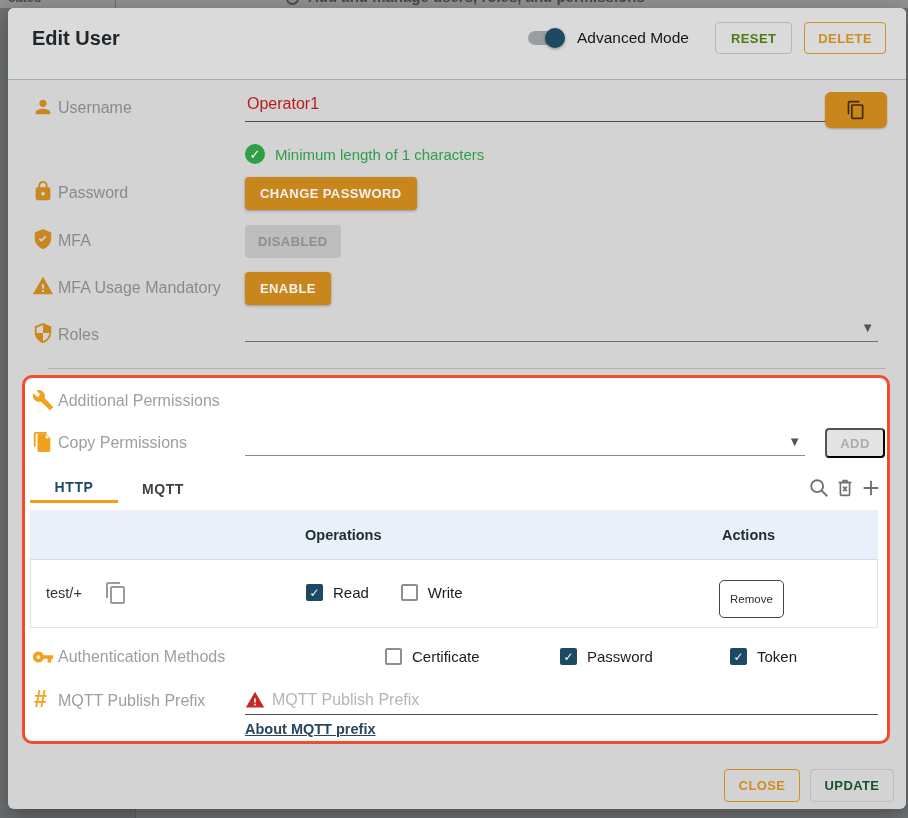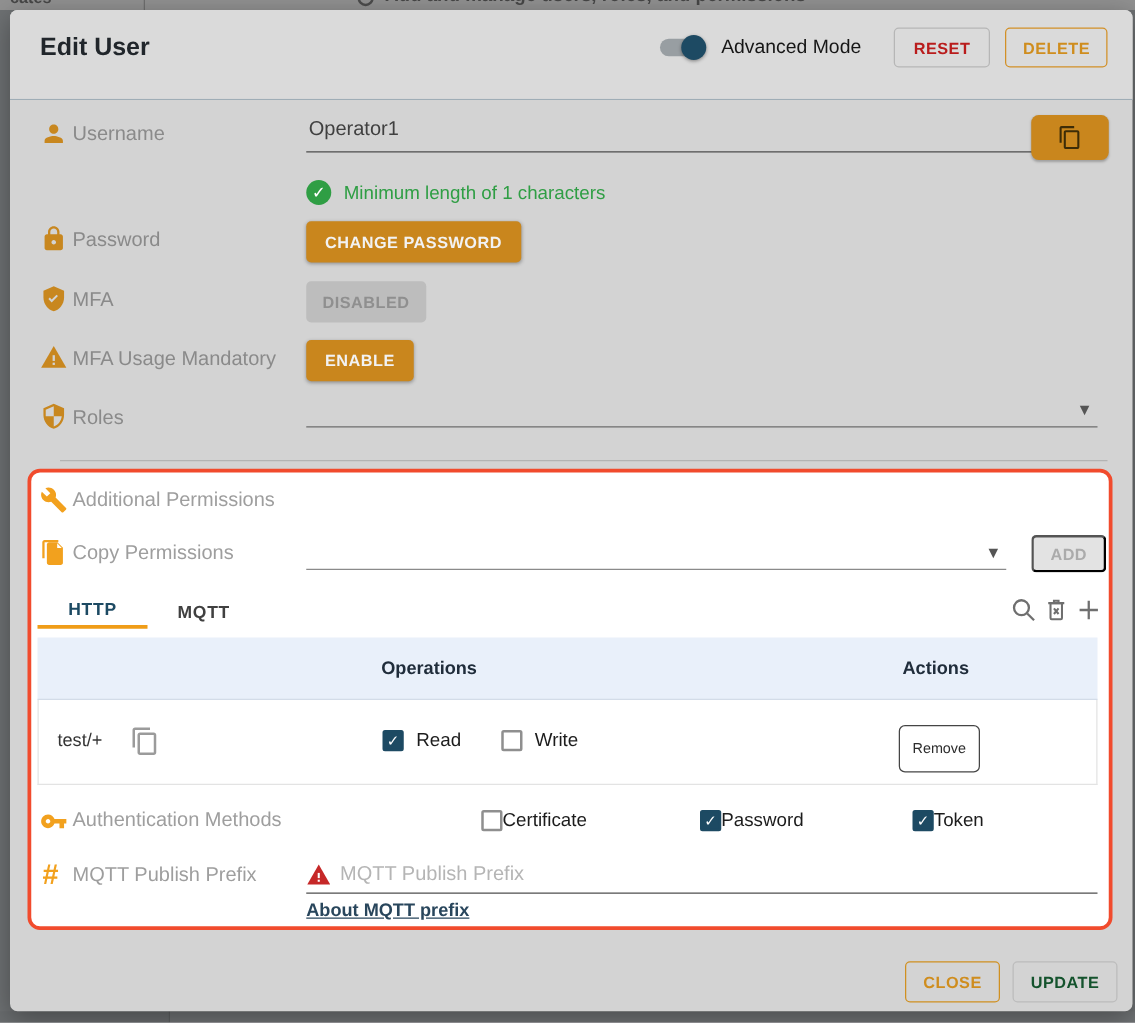--- a/index.html
+++ b/index.html
@@ -21,32 +21,32 @@
   
   .dialog { position:absolute; left:8px; top:8px; width:898px; height:801px; background:#d3d3d3; border-radius:6px; box-shadow:0 6px 22px rgba(0,0,0,.35); }
   .dlg-header { position:absolute; left:0; top:0; width:100%; height:72px; background:#dadada; border-bottom:1px solid #9fadb6; border-radius:6px 6px 0 0; }
   .dlg-title { position:absolute; left:24px; top:0; line-height:60px; font-size:20px; font-weight:bold; color:#21262b; }
   .hdr-right { position:absolute; right:20px; top:0; height:60px; display:flex; align-items:center; gap:12px; }
   .toggle { position:relative; width:36px; height:20px; margin-right:2px; cursor:pointer; }
   .toggle-track { position:absolute; left:1px; top:3px; width:34px; height:14px; border-radius:7px; background:#989ea2; }
   .toggle-thumb { position:absolute; right:-2px; top:0; width:20px; height:20px; border-radius:50%; background:#1d4a63; box-shadow:0 1px 3px rgba(0,0,0,.4); }
   .adv-label { font-size:15.5px; color:#161616; margin-right:14px; }
   .btn { display:inline-flex; align-items:center; justify-content:center; font-weight:bold; letter-spacing:.4px; border-radius:4px; cursor:pointer; font-size:13px; }
-  .btn-reset { height:32px; padding:12px 15px; border:1px solid #b6b6b6; color:#b91c1c; background:transparent; }
+  .btn-reset { height:32px; padding:12px 15px; border:1px solid #b6b6b6; color:#4d7c0f; background:transparent; }
   .btn-delete { height:32px; padding:0 13px; border:1px solid #d29027; color:#cf8d1e; background:transparent; }
 
   
   .row-icon { position:absolute; width:22px; height:22px; }
   .row-label { position:absolute; font-size:16px; color:#8a8a8a; white-space:nowrap; }
   .ic { display:block; width:100%; height:100%; }
   .fill-dim { fill:#c8871f; }
   .fill-bright { fill:#f2a11e; }
 
   
-  .username-input { position:absolute; left:237px; top:84px; width:633px; height:30px; border:none; outline:none; background:transparent; border-bottom:1px solid #4d4d4d; font-size:16px; color:#404040; font-family:inherit; padding:0 0 6px 2px; }
+  .username-input { position:absolute; left:237px; top:84px; width:633px; height:30px; border:none; outline:none; background:transparent; border-bottom:1px solid #4d4d4d; font-size:16px; color:#b91c1c; font-family:inherit; padding:0 0 6px 2px; }
   .copy-btn { position:absolute; left:817px; top:84px; width:62px; height:36px; background:#c9861d; border-radius:6px; display:flex; align-items:center; justify-content:center; cursor:pointer; box-shadow:0 1px 2px rgba(0,0,0,.25); }
   .valid-row { position:absolute; left:237px; top:136px; display:flex; align-items:center; gap:10px; }
   .valid-circle { width:20px; height:20px; border-radius:50%; background:#2f9e44; color:#fff; font-size:13px; font-weight:bold; display:flex; align-items:center; justify-content:center; }
   .valid-text { font-size:15px; color:#2f9e44; }
 
   .btn-fill { background:#c9861d; color:#f2f2f2; border:none; height:33px; padding:16px 15px; box-shadow:0 1px 3px rgba(0,0,0,.3); }
   .btn-disabled-grey { background:#bdbdbd; color:#8f8f8f; border:none; height:33px; padding:0 13px; box-shadow:none; cursor:default; }
 
   .underline-select { position:absolute; height:26px; border-bottom:1px solid #6e6e6e; cursor:pointer; }
   .caret { position:absolute; right:4px; top:4px; font-size:13px; color:#555; }
@@ -73,21 +73,21 @@
   .pt-endpoint { position:absolute; left:15px; top:0; line-height:66px; font-size:14.5px; color:#343434; }
   .row-copy-icon { position:absolute; left:73px; top:21px; width:24px; height:24px; color:#9b9b9b; cursor:pointer; }
   .ops-group { position:absolute; left:275px; top:24px; display:flex; align-items:center; gap:10px; }
   .ops-group .gap { width:12px; }
   .cb { width:17px; height:17px; border:2px solid #8f8f8f; border-radius:2px; background:#fff; display:flex; align-items:center; justify-content:center; cursor:pointer; }
   .cb.checked { background:#1d4a63; border-color:#1d4a63; }
   .cb.checked::after { content:"✓"; color:#fff; font-size:12px; font-weight:bold; line-height:1; }
   .cb-label { font-size:15px; color:#1c1c1c; }
   .remove-btn { position:absolute; left:688px; top:20px; height:38px; padding:0 10px; border:1.5px solid #454545; border-radius:5px; background:#fff; font-size:11.5px; color:#2c2c2c; display:flex; align-items:center; cursor:pointer; font-family:inherit; }
 
-  .auth-cb-group { position:absolute; display:flex; align-items:flex-start; }
+  .auth-cb-group { position:absolute; display:flex; align-items:flex-start; gap:10px; }
 
   .prefix-warning { position:absolute; left:220px; top:312px; width:20px; height:20px; }
   .prefix-input { position:absolute; left:247px; top:310px; width:600px; height:24px; border:none; outline:none; background:transparent; font-size:16px; color:#333; font-family:inherit; }
   .prefix-input::placeholder { color:#b5b5b5; opacity:1; }
   .prefix-underline { position:absolute; left:220px; top:336px; width:633px; height:1px; background:#4f4f4f; }
   .prefix-link { position:absolute; left:220px; top:343px; font-size:14.5px; color:#29465c; text-decoration:underline; cursor:pointer; font-weight:bold; }
 
   .dlg-footer-btn { position:absolute; top:761px; height:33px; }
   .btn-close { left:716px; width:76px; border:1px solid #d09021; color:#cf8d1e; background:transparent; }
   .btn-update { left:802px; width:84px; border:1px solid #bcbcbc; color:#14532d; background:transparent; }

